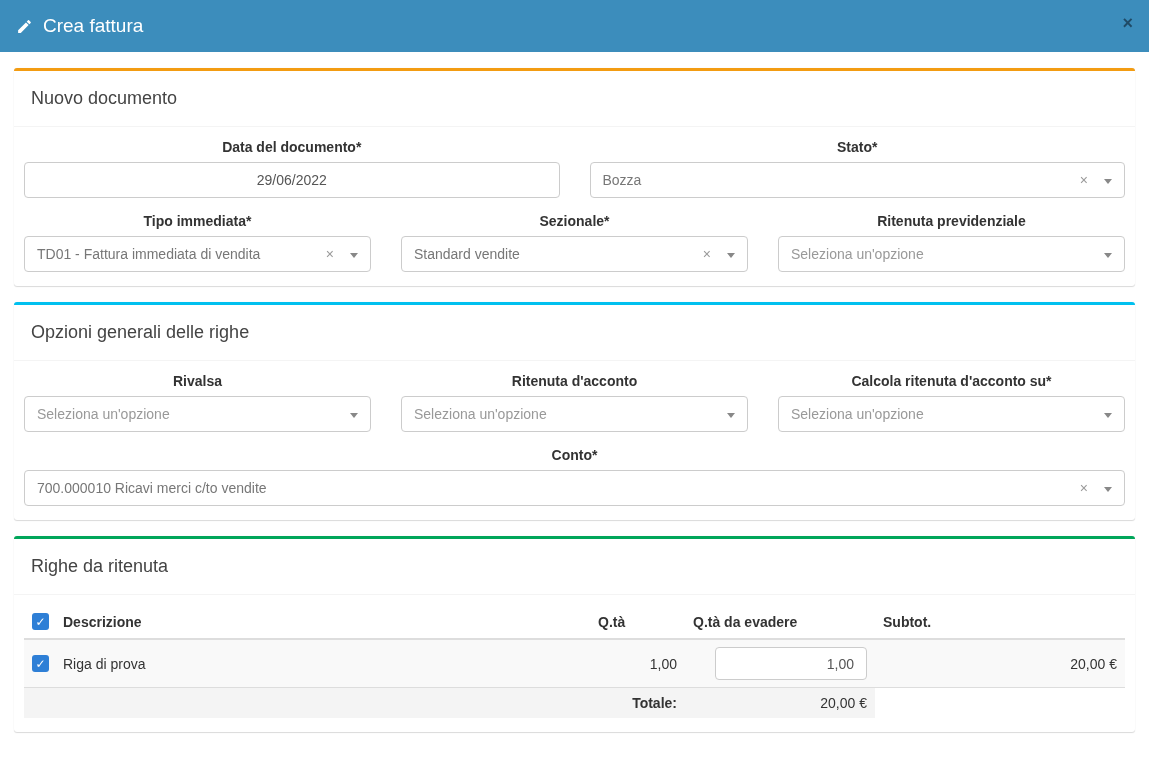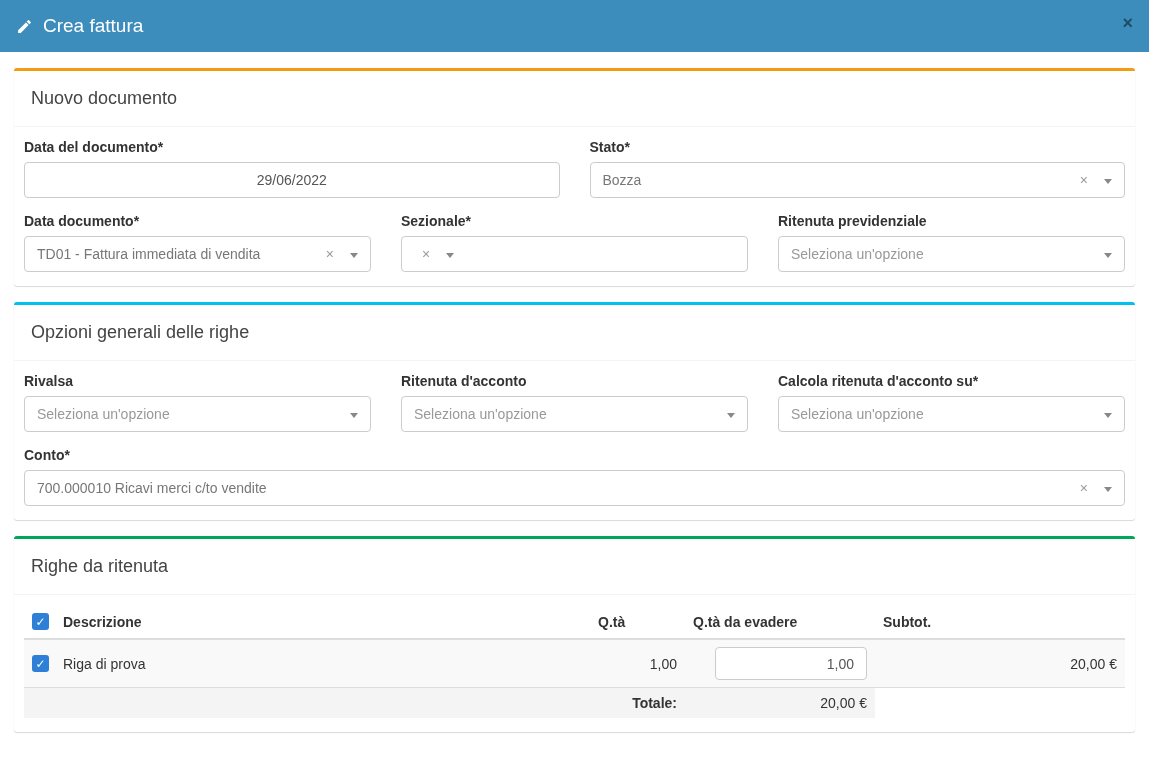--- a/index.html
+++ b/index.html
@@ -32,21 +32,21 @@
     box-shadow:0 1px 1px rgba(0,0,0,.14), 0 0 1px rgba(0,0,0,.08);
     margin-bottom:16px;
   }
   .box-header { padding:10px; border-bottom:1px solid #f4f4f4; }
   .box-header h2 { margin:7px; font-size:18px; font-weight:400; color:#444; }
   .box-body { padding:10px 10px 14px 10px; }
   .frow { display:flex; gap:30px; }
   .frow + .frow { margin-top:13px; }
   .col { flex:1; min-width:0; }
   label.flabel {
-    display:block; font-size:14px; font-weight:700; color:#333; margin:2px 0 7px 0;
+    display:block; font-size:14px; font-weight:700; color:#333; margin:2px 0 7px 0;text-align:center;
   }
   .control {
     height:36px; width:100%; border:1px solid #ccc; border-radius:4px;
     background:#fff; font-size:14px; padding:16px 12px;
   }
   input.control { color:#555; text-align:center; font-family:inherit; }
   .select {
     display:flex; align-items:center; cursor:pointer; user-select:none;
   }
   .select .value { flex:1; color:#777; overflow:hidden; white-space:nowrap; }
@@ -128,30 +128,31 @@
             <label class="flabel">Stato*</label>
             <div class="control select">
               <span class="value">Bozza</span>
               <span class="clear">×</span>
               <span class="caret"></span>
             </div>
           </div>
         </div>
         <div class="frow">
           <div class="col">
-            <label class="flabel">Data documento*</label>
+            <label class="flabel">Tipo immediata*</label>
             <div class="control select">
               <span class="value">TD01 - Fattura immediata di vendita</span>
               <span class="clear">×</span>
               <span class="caret"></span>
             </div>
           </div>
           <div class="col">
             <label class="flabel">Sezionale*</label>
             <div class="control select">
+              <span class="value">Standard vendite</span>
               <span class="clear">×</span>
               <span class="caret"></span>
             </div>
           </div>
           <div class="col">
             <label class="flabel">Ritenuta previdenziale</label>
             <div class="control select">
               <span class="value placeholder">Seleziona un'opzione</span>
               <span class="caret"></span>
             </div>

